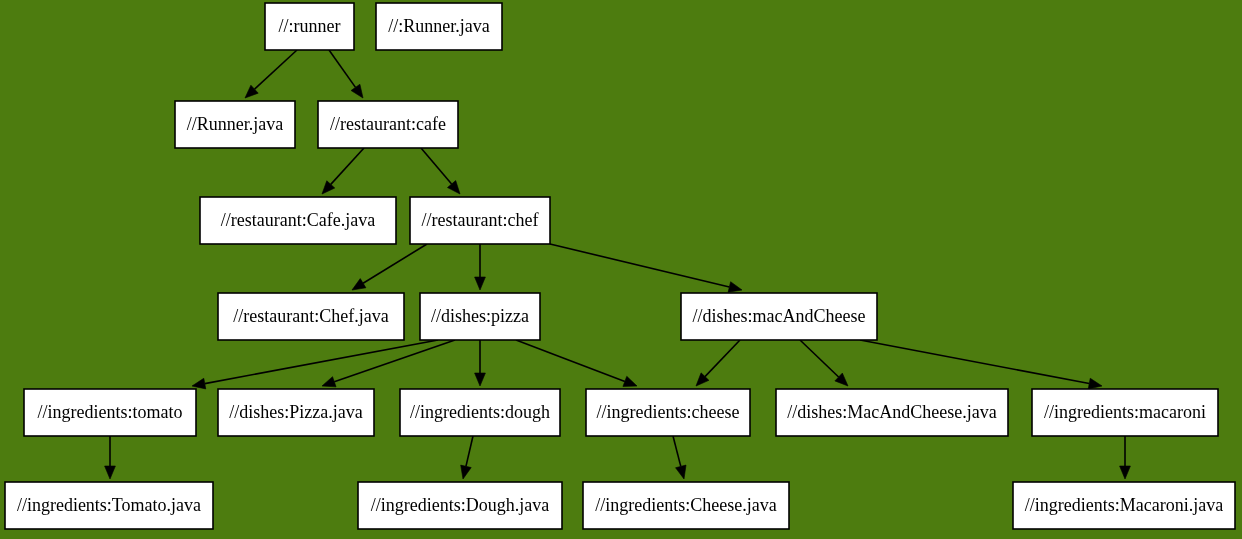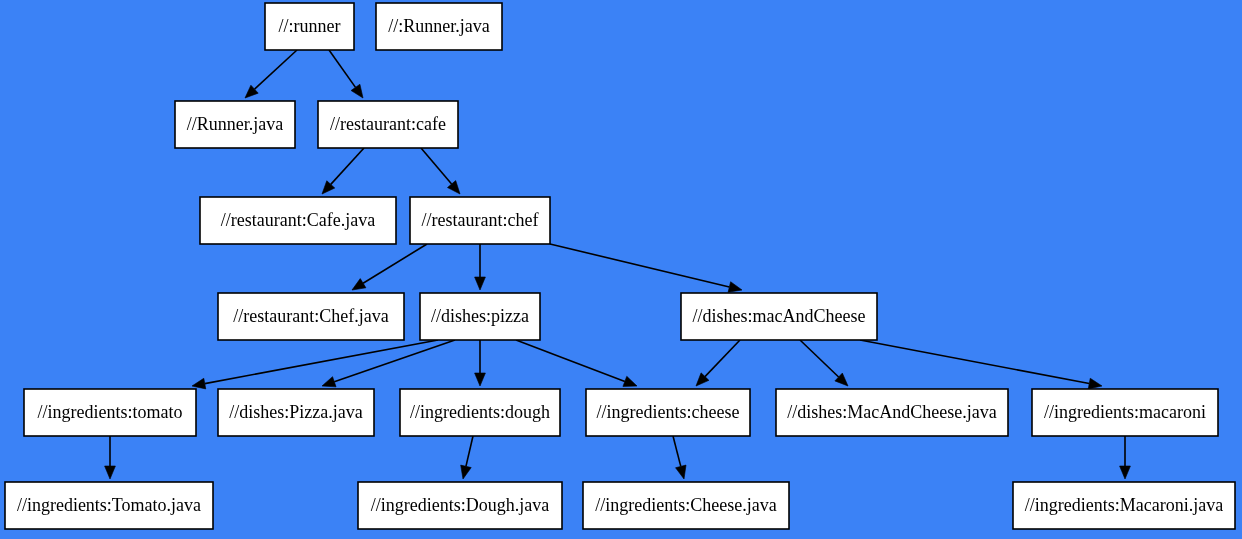--- a/index.html
+++ b/index.html
@@ -4,21 +4,21 @@
 <style>
   html, body {
     margin: 0;
     padding: 0;
     background: #ffffff;
   }
   #graph-canvas {
     position: relative;
     width: 1242px;
     height: 539px;
-    background: #3b82f6;
+    background: #4d7c0f;
     overflow: hidden;
   }
   svg.graph-svg {
     position: absolute;
     top: 0;
     left: 0;
     width: 1242px;
     height: 539px;
     display: block;
   }

